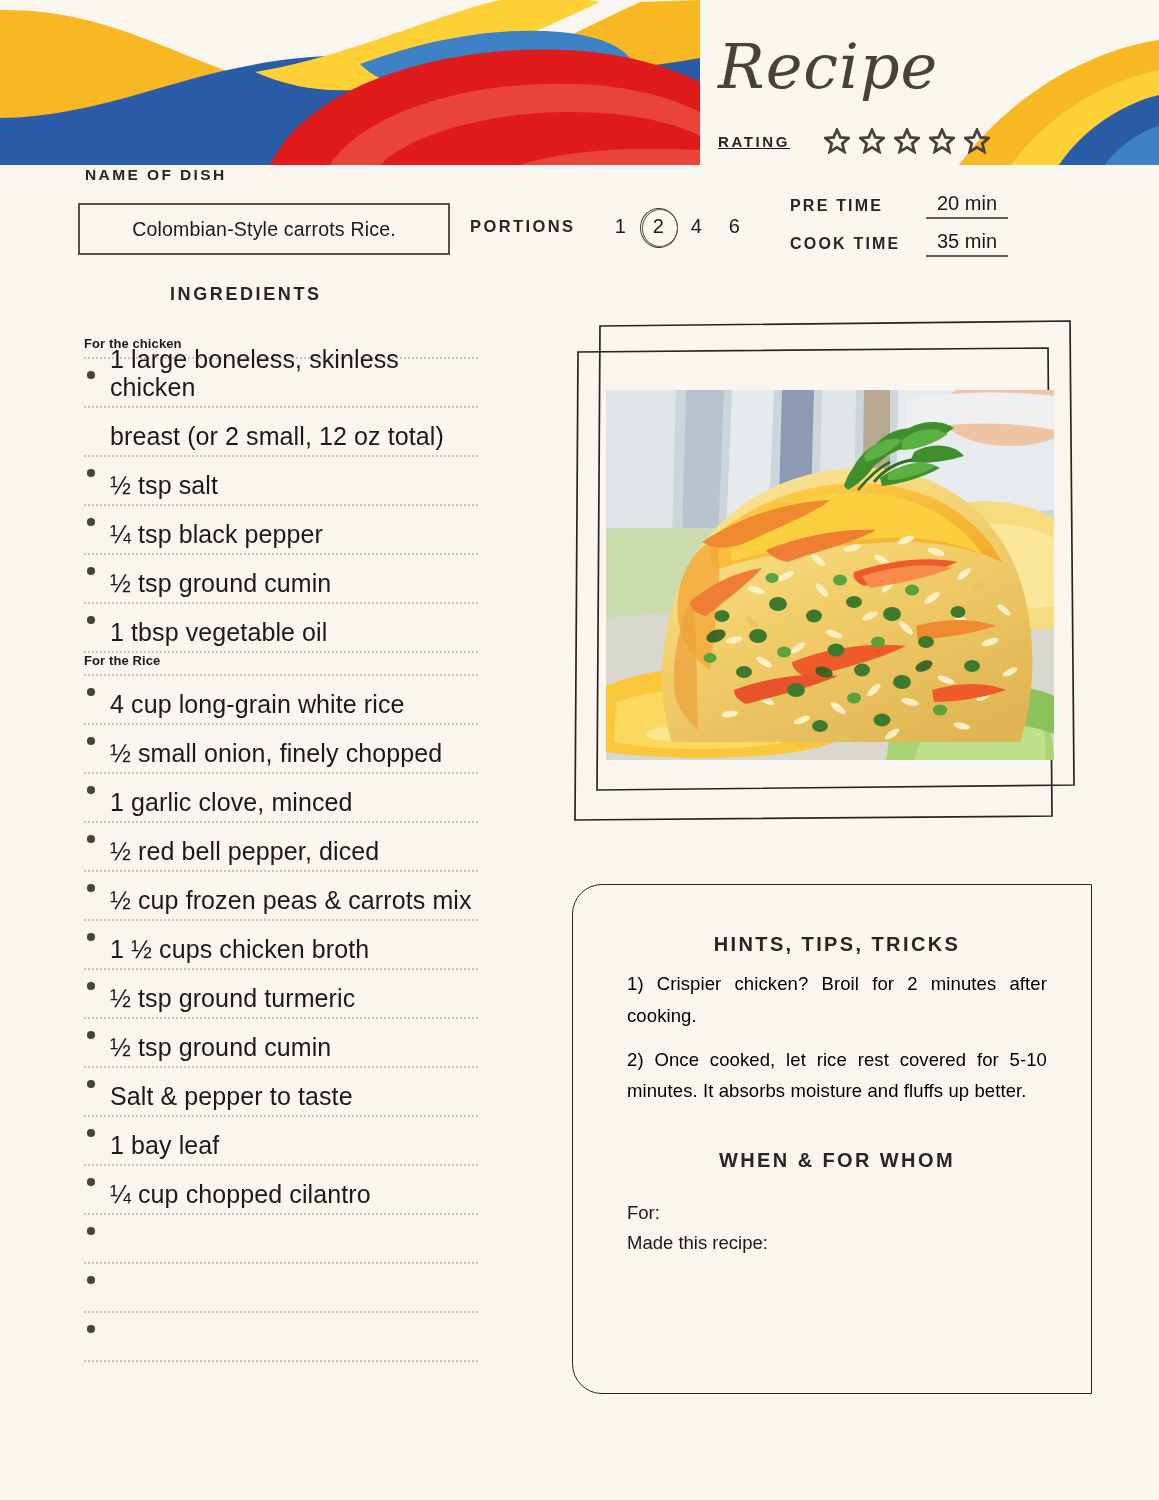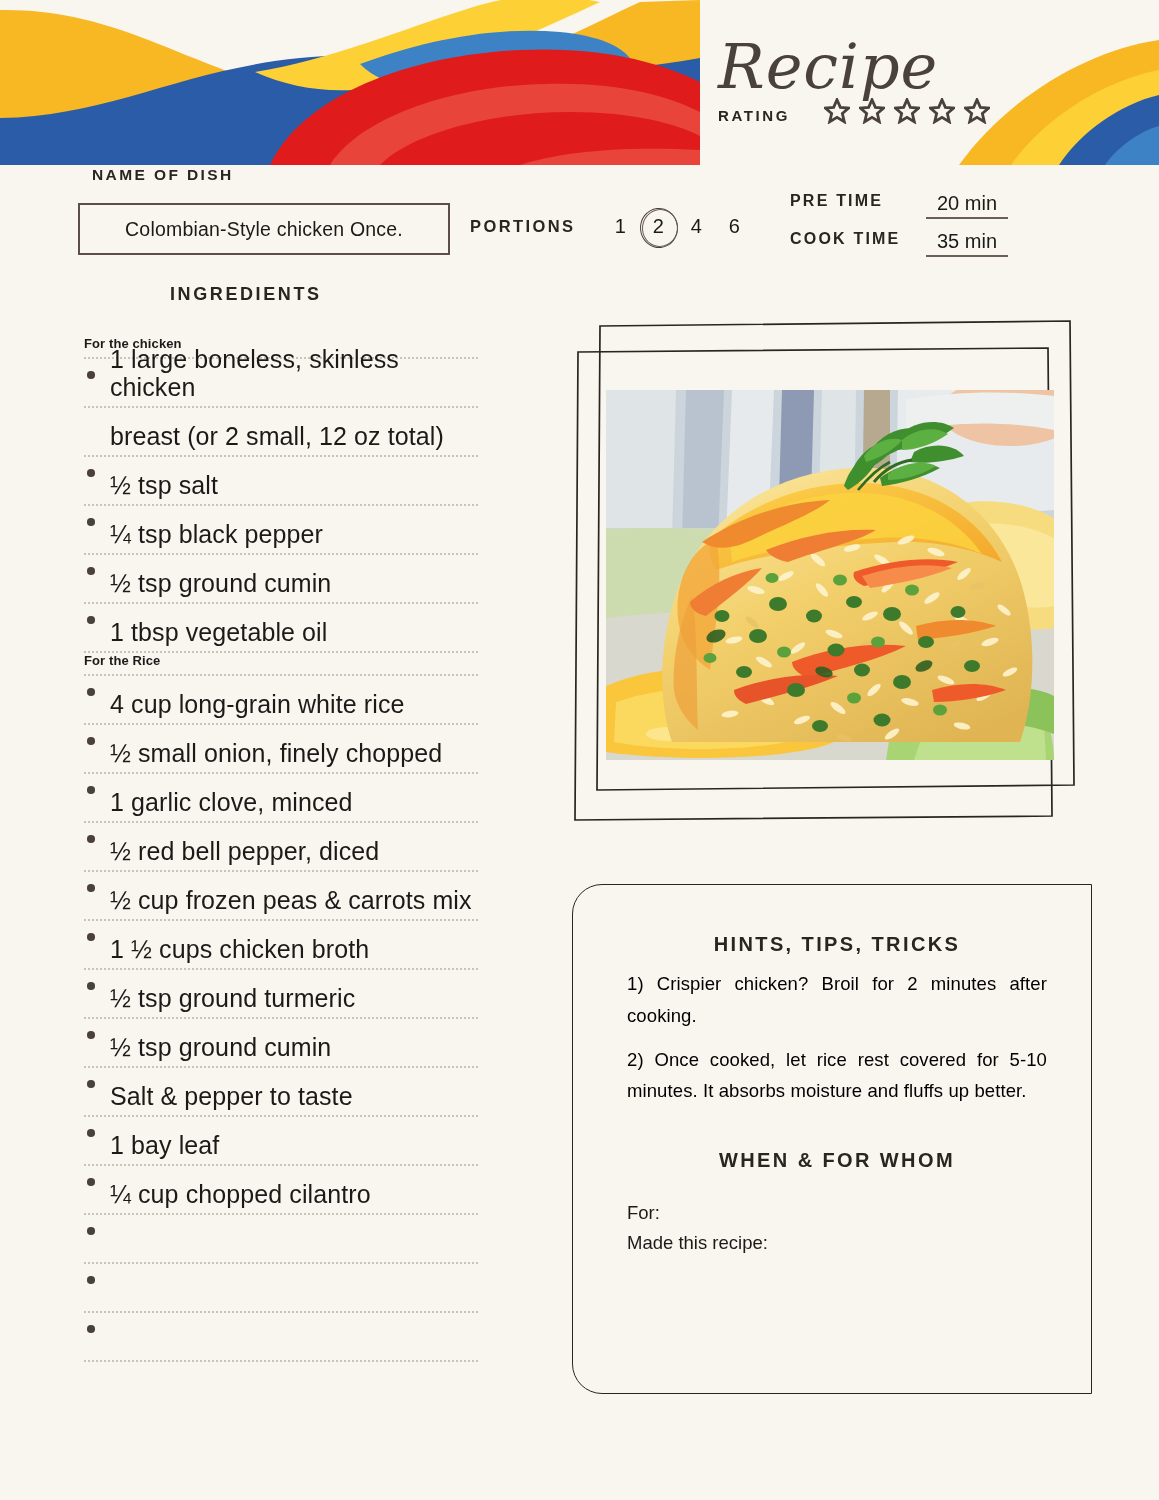--- a/index.html
+++ b/index.html
@@ -39,40 +39,40 @@
     font-family: "DejaVu Serif", serif;
     font-style: italic;
     font-size: 62px;
     font-weight: 400;
     color: #4a413c;
     line-height: 1;
     letter-spacing: 1px;
   }
   .rating-row {
     display: flex;
-    align-items: flex-end;
-    margin-top: 0;
+    align-items: center;
+    margin-top: 30px;
     gap: 34px;
+    text-decoration: underline;
   }
   .rating-label {
     font-size: 15px;
     font-weight: 700;
     letter-spacing: 2.6px;
     color: #2b2522;
   }
   .stars { display: flex; gap: 9px; }
   .star { width: 26px; height: 26px; display: block; }
 
   
   .label-caps {
     font-size: 15.5px;
     font-weight: 700;
     letter-spacing: 2.4px;
     color: #2b2522;
-    margin-left: 7px;
   }
   .name-label {
     position: absolute;
     left: 85px; top: 166px;
   }
   .dish-box {
     position: absolute;
     left: 78px; top: 203px;
     width: 372px; height: 52px;
     border: 2.5px solid #5c4f49;
@@ -129,21 +129,21 @@
     transform: rotate(8deg);
   }
 
   
   .times {
     position: absolute;
     left: 790px; top: 192px;
   }
   .time-row {
     display: flex;
-    align-items: flex-start;
+    align-items: center;
     margin-bottom: 11px;
   }
   .time-label {
     font-size: 16px;
     font-weight: 700;
     letter-spacing: 2.2px;
     color: #2b2522;
     width: 136px;
   }
   .time-value {
@@ -307,21 +307,21 @@
         <svg class="star" viewBox="0 0 24 24">
             <path d="M12 1.6l3.1 7.1 7.7.6-5.85 5.05 1.78 7.55L12 17.8l-6.73 4.1 1.78-7.55L1.2 9.3l7.7-.6z" fill="none" stroke="#4a413c" stroke-width="2.6" stroke-linejoin="miter"></path>
           </svg>
       </span>
     </div>
   </div>
 </div>
 
 <div class="label-caps name-label">NAME OF DISH</div>
 <div class="dish-box">
-  <span class="dish-name">Colombian-Style chicken Once.</span>
+  <span class="dish-name">Colombian-Style carrots Rice.</span>
 </div>
 
 <div class="portions">
   <span class="portions-label">PORTIONS</span>
   <span class="portion-opt">1</span>
   <span class="portion-opt selected">2</span>
   <span class="portion-opt">4</span>
   <span class="portion-opt">6</span>
 </div>
 

